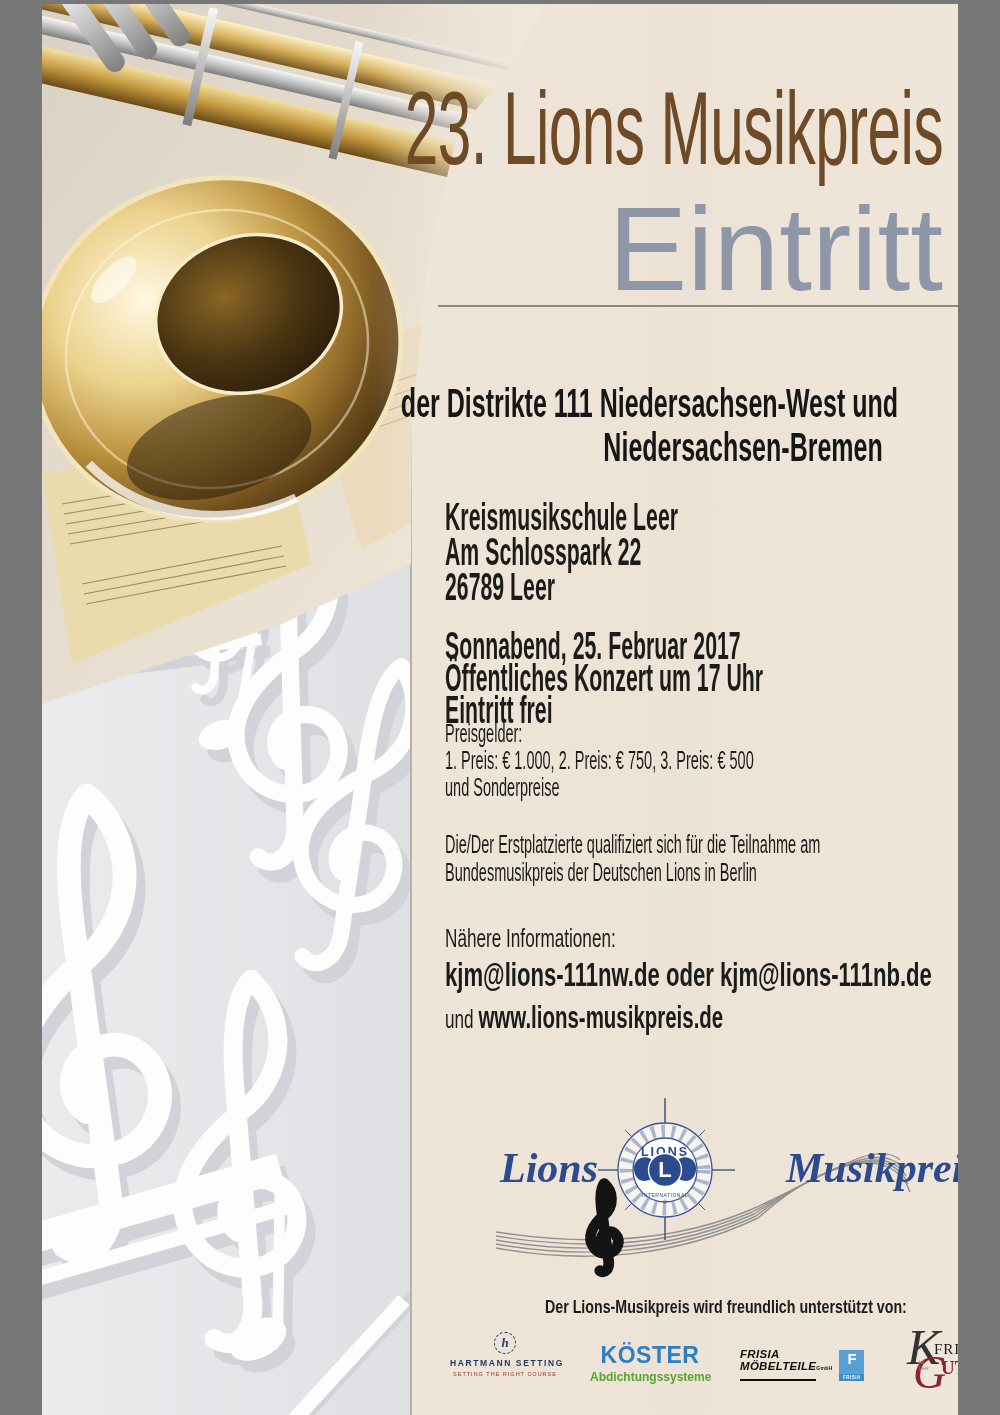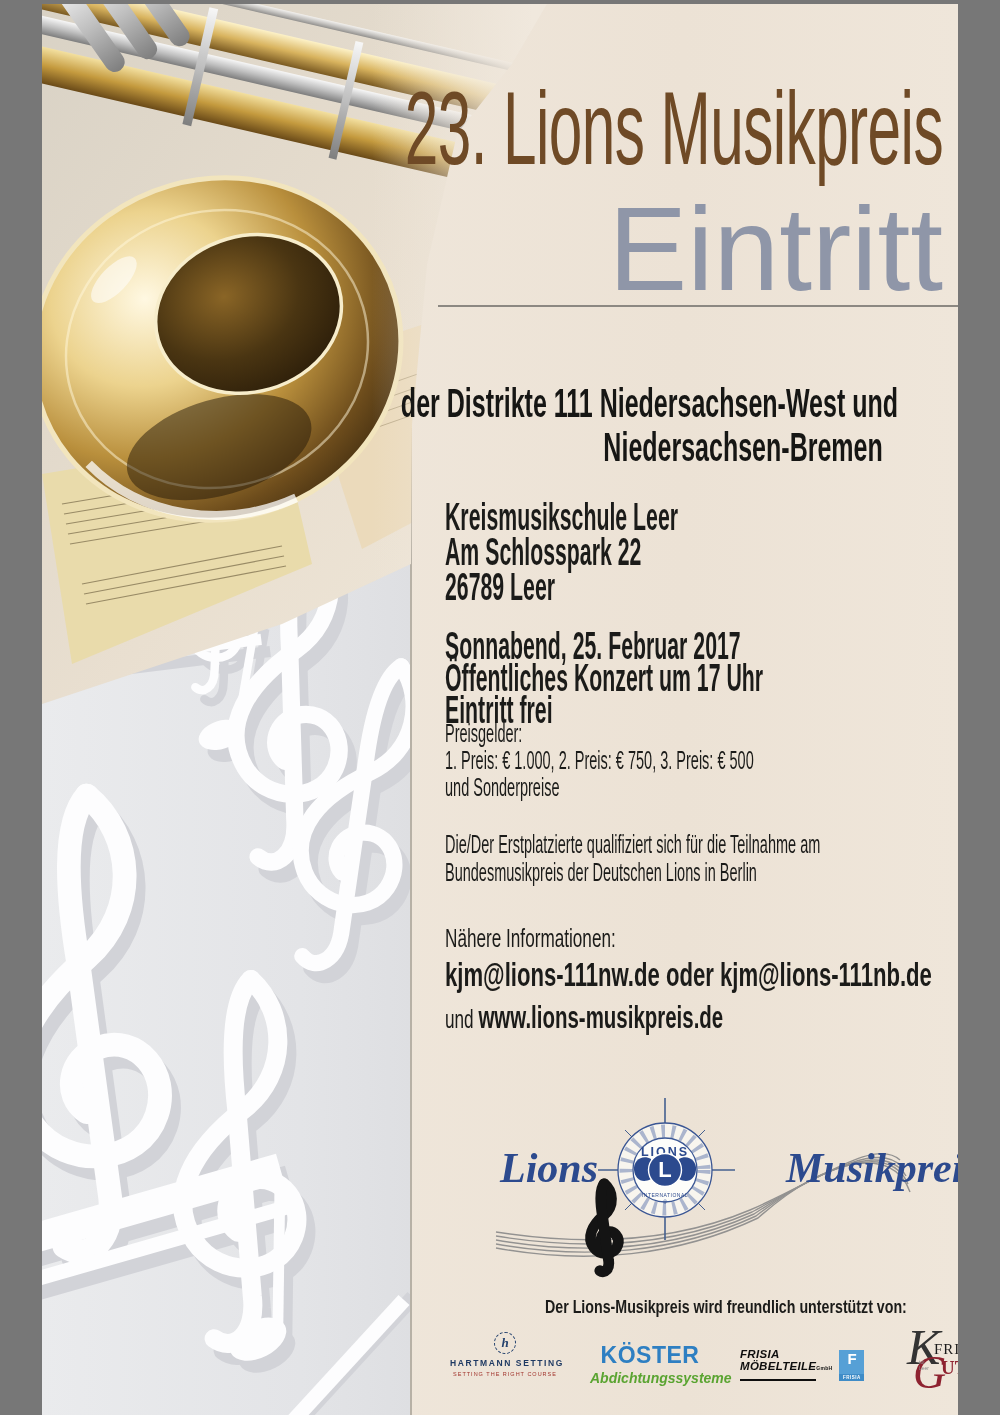--- a/index.html
+++ b/index.html
@@ -44,21 +44,21 @@
   
   .sp{z-index:5;text-align:center;}
   .hart{left:408px;top:1328px;width:110px;}
   .hart .ring{width:20px;height:20px;margin:0 auto 4px auto;border:1.6px dashed #24426e;border-radius:50%;
       display:flex;align-items:center;justify-content:center;font-family:"Liberation Serif",serif;
       font-style:italic;font-weight:700;font-size:13px;color:#24426e;}
   .hart .nm{font-size:8.5px;font-weight:700;letter-spacing:1.6px;color:#1f3a63;}
   .hart .tg{margin-top:3px;font-size:5.5px;letter-spacing:1px;color:#a1332c;}
   .koest{left:548px;top:1338px;width:120px;}
   .koest .nm{font-size:23px;font-weight:700;letter-spacing:.5px;color:#2e7fc2;}
-  .koest .tg{font-size:14px;font-style:italic;font-weight:600;color:#5aa431;margin-top:1px;}
+  .koest .tg{font-size:12px;font-weight:600;color:#5aa431;margin-top:1px;}
   .fris{left:698px;top:1342px;width:125px;display:flex;align-items:flex-end;gap:7px;text-align:left;}
   .fris .txt{padding-top:2px;}
   .fris .l1,.fris .l2x{font-size:11.5px;font-weight:800;font-style:italic;letter-spacing:.3px;color:#0e0e0e;line-height:12px;}
   .fris .gm{font-size:5px;font-weight:700;font-style:normal;}
   .fris .ul{height:2px;background:#0e0e0e;margin-top:5px;width:76px;}
   .fris .badge{width:25px;height:31px;background:#56a0d6;display:flex;flex-direction:column;
       align-items:center;justify-content:space-between;padding-top:1px;box-sizing:border-box;}
   .fris .badge .f{color:#fff;font-weight:800;font-size:15px;line-height:16px;}
   .fris .badge .bt{width:100%;background:#3f8cc7;color:#fff;font-size:4.5px;font-weight:700;
       text-align:center;letter-spacing:.5px;padding:1px 0;}

